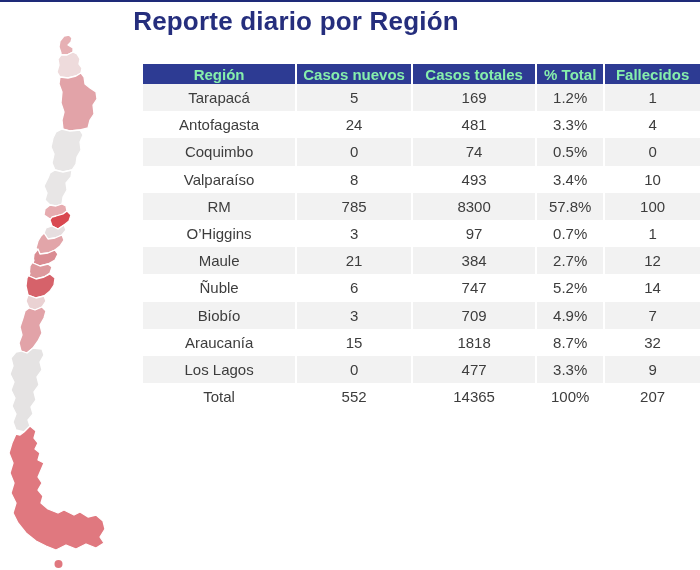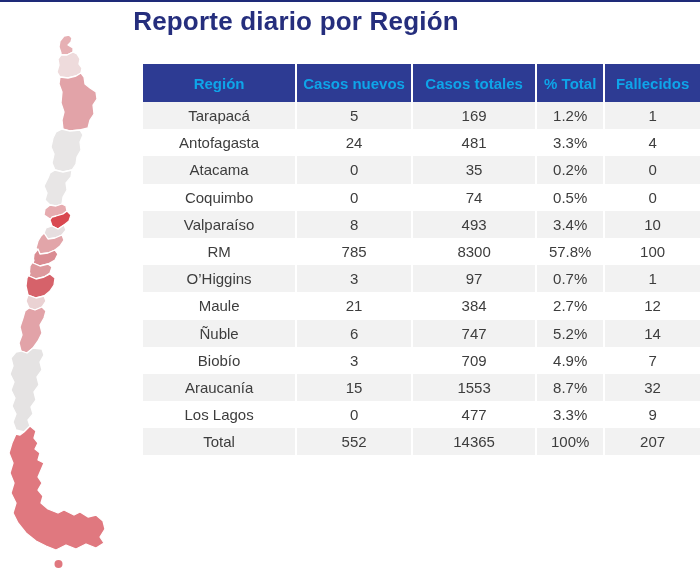--- a/index.html
+++ b/index.html
@@ -11,22 +11,22 @@
   #page-title{
     position:absolute;top:4px;left:0;width:592px;text-align:center;
     font-size:26px;font-weight:bold;color:#252e7d;letter-spacing:.2px;
   }
   #chile-map{position:absolute;left:0;top:0;width:140px;height:570px;}
   #report-table{
     position:absolute;left:143px;top:62px;width:557px;
     border-collapse:collapse;table-layout:fixed;
   }
   #report-table th{
-    background:#2d3b93;color:#0ea5e9;font-weight:bold;font-size:15px;
-    height:38px;padding:0;text-align:center;vertical-align:middle;
+    background:#2d3b93;color:#86efac;font-weight:bold;font-size:15px;
+    height:20px;padding:0;text-align:center;vertical-align:middle;
   }
   #report-table td{
     font-size:15px;color:#3d3d3d;height:27.2px;padding:0;
     text-align:center;vertical-align:middle;background:#ffffff;
   }
   #report-table tbody tr:nth-child(odd) td{background:#f2f2f2;}
   #report-table th + th, #report-table td + td{border-left:2px solid #ffffff;}
   #report-table col.c-region{width:27.5%;}
   #report-table col.c-nuevos{width:20.8%;}
   #report-table col.c-totales{width:22.3%;}
@@ -89,27 +89,20 @@
           <td>1</td>
         </tr>
         <tr>
           <td>Antofagasta</td>
           <td>24</td>
           <td>481</td>
           <td>3.3%</td>
           <td>4</td>
         </tr>
         <tr>
-          <td>Atacama</td>
-          <td>0</td>
-          <td>35</td>
-          <td>0.2%</td>
-          <td>0</td>
-        </tr>
-        <tr>
           <td>Coquimbo</td>
           <td>0</td>
           <td>74</td>
           <td>0.5%</td>
           <td>0</td>
         </tr>
         <tr>
           <td>Valparaíso</td>
           <td>8</td>
           <td>493</td>
@@ -147,21 +140,21 @@
         <tr>
           <td>Biobío</td>
           <td>3</td>
           <td>709</td>
           <td>4.9%</td>
           <td>7</td>
         </tr>
         <tr>
           <td>Araucanía</td>
           <td>15</td>
-          <td>1553</td>
+          <td>1818</td>
           <td>8.7%</td>
           <td>32</td>
         </tr>
         <tr>
           <td>Los Lagos</td>
           <td>0</td>
           <td>477</td>
           <td>3.3%</td>
           <td>9</td>
         </tr>

